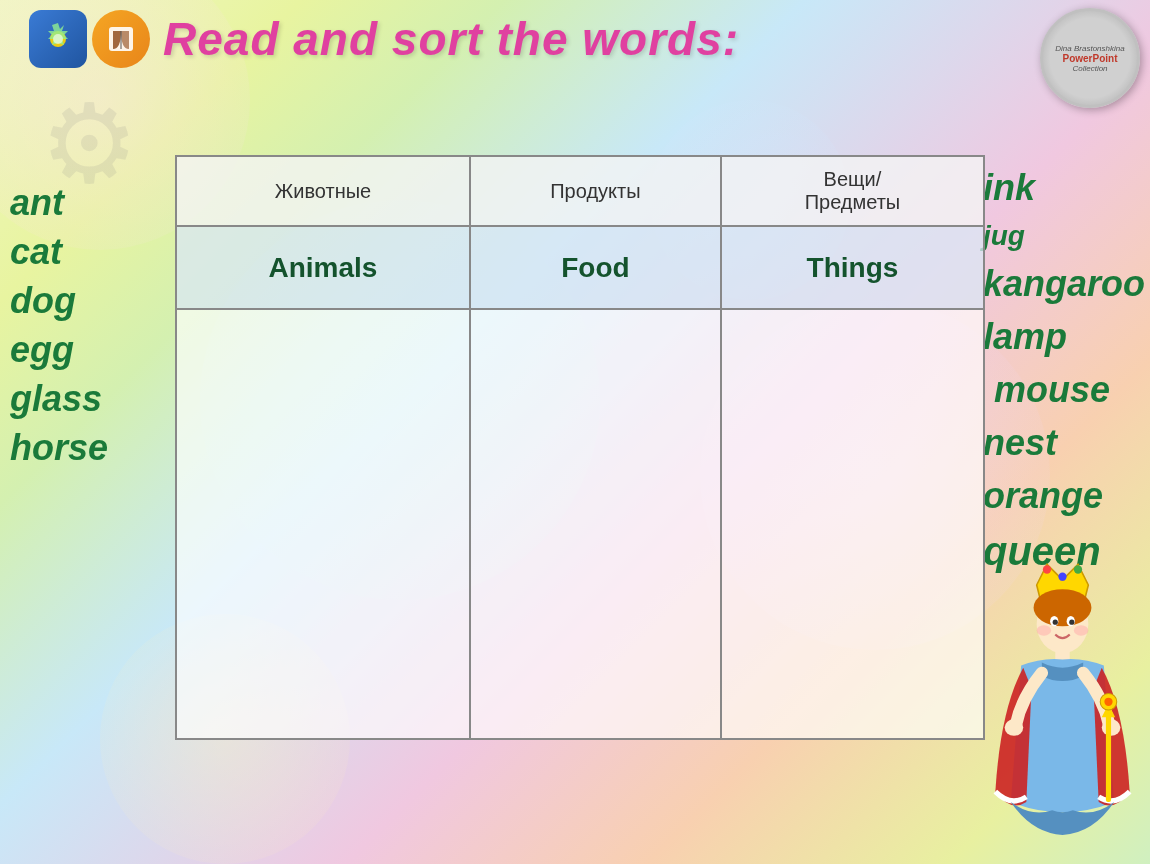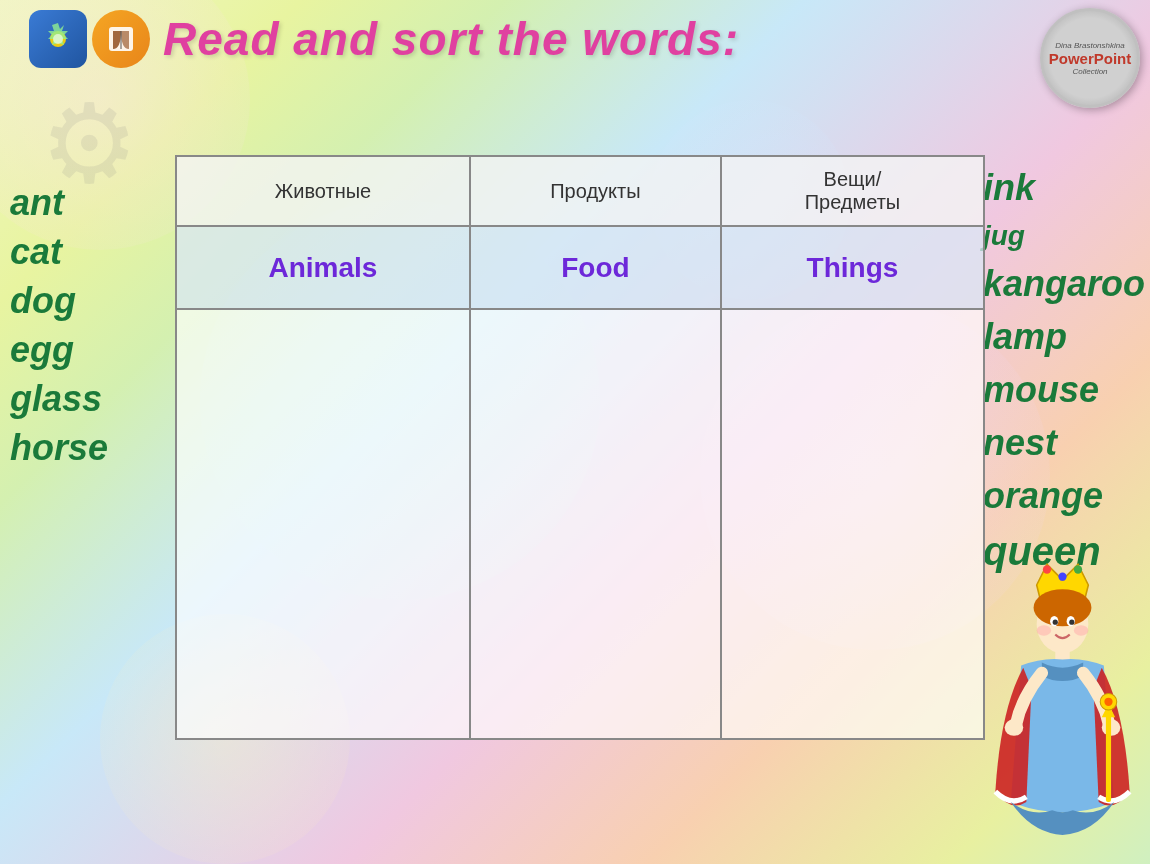--- a/index.html
+++ b/index.html
@@ -91,21 +91,21 @@
       box-shadow: 2px 2px 8px rgba(0,0,0,0.3);
     }
 
     .powerpoint-badge .pp-title {
       font-size: 8px;
       color: #555;
       font-style: italic;
     }
 
     .powerpoint-badge .pp-main {
-      font-size: 15px;
+      font-size: 10px;
       font-weight: bold;
       color: #c0392b;
     }
 
     .powerpoint-badge .pp-sub {
       font-size: 8px;
       color: #555;
       font-style: italic;
     }
 
@@ -164,21 +164,21 @@
       color: #333;
       font-weight: normal;
       height: 70px;
       vertical-align: middle;
     }
 
     .header-row-en td {
       background: rgba(200,220,240,0.5);
       font-size: 28px;
       font-weight: bold;
-      color: #6d28d9;
+      color: #14532d;
       height: 83px;
     }
 
     .content-row td {
       height: 430px;
       vertical-align: top;
       background: rgba(255,255,255,0.3);
     }
 
     
@@ -252,21 +252,21 @@
   <span class="word-item">egg</span>
   <span class="word-item">glass</span>
   <span class="word-item">horse</span>
 </div>
 
 <div class="right-words">
   <span class="word-item" style="font-size:36px;">ink</span>
   <span class="word-item" style="font-size:28px;">jug</span>
   <span class="word-item" style="font-size:36px;">kangaroo</span>
   <span class="word-item" style="font-size:36px;">lamp</span>
-  <span class="word-item" style="font-size:36px;">mouse</span>
+  <span class="word-item" style="font-size:36px;margin-left:11px;">mouse</span>
   <span class="word-item" style="font-size:36px;">nest</span>
   <span class="word-item" style="font-size:36px;">orange</span>
   <span class="word-item" style="font-size:40px;">queen</span>
 </div>
 
 <div class="table-container">
   <table>
     <tbody>
         <tr class="header-row-ru">
       <td>Животные</td>

